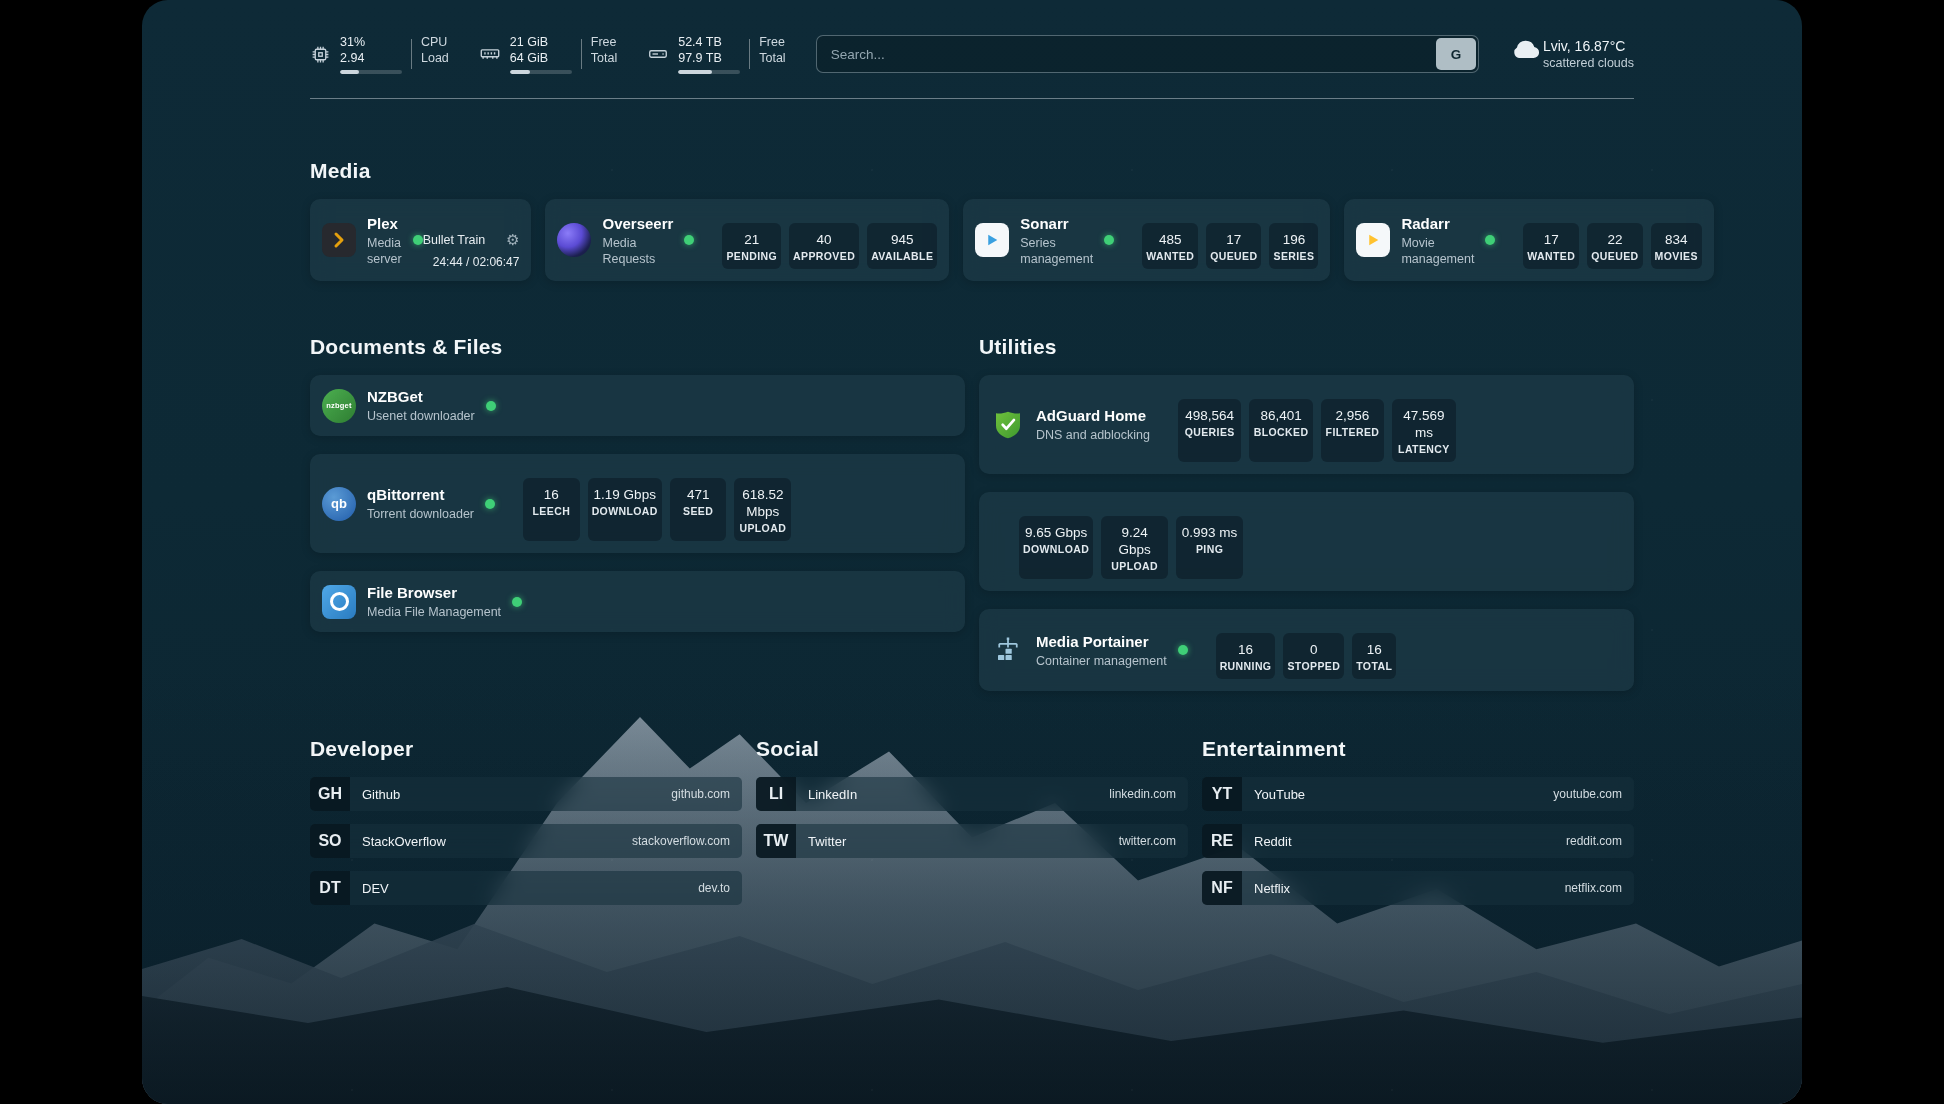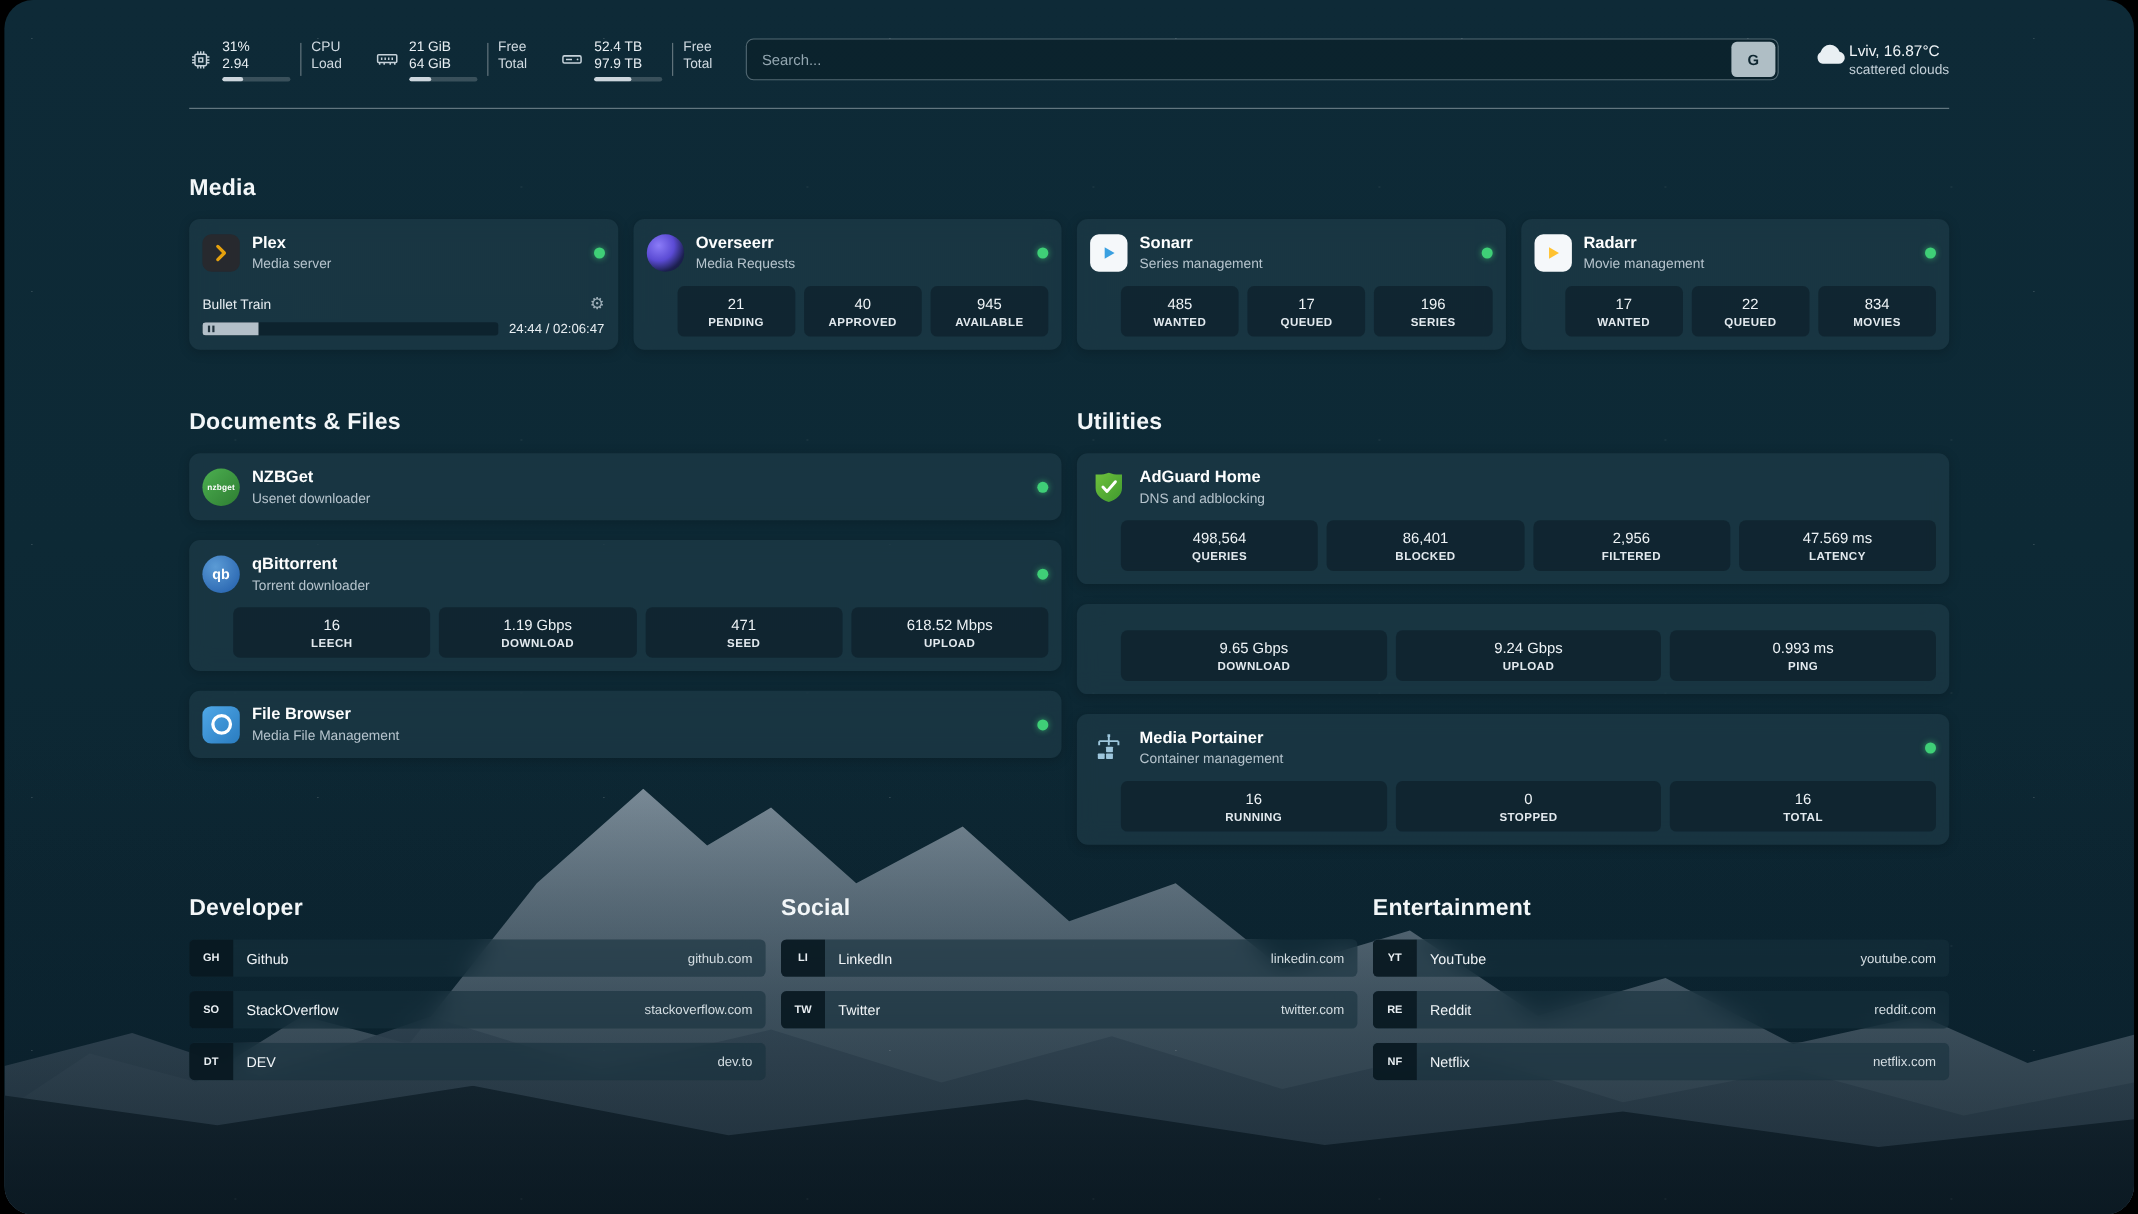--- a/index.html
+++ b/index.html
@@ -1,17 +1,17 @@
 <!DOCTYPE html>
 <html><head>
 <meta charset="utf-8">
 <style>
   html,body{margin:0;padding:0;background:#000;}
   body{font-family:"Liberation Sans",sans-serif;-webkit-font-smoothing:antialiased;}
-  .screen{position:relative;width:1936px;height:1104px;margin:0 auto;border-radius:26px;overflow:hidden;
+  .screen{position:relative;width:1660px;height:1104px;margin:0 auto;border-radius:26px;overflow:hidden;
     background:linear-gradient(180deg,#0e2a37 0%,#0d2935 45%,#0c2430 100%);}
   
   .speckles{position:absolute;inset:0;pointer-events:none;opacity:.8;
     background-image:
       radial-gradient(1.2px 1.2px at 25px 35px, rgba(255,255,255,.30), transparent 60%),
       radial-gradient(1px 1px at 120px 90px, rgba(255,255,255,.20), transparent 60%),
       radial-gradient(1.4px 1.4px at 210px 170px, rgba(255,255,255,.24), transparent 60%),
       radial-gradient(1px 1px at 80px 200px, rgba(255,255,255,.16), transparent 60%);
     background-size:260px 230px;background-repeat:repeat;}
   
@@ -57,21 +57,21 @@
   
   .section{margin:0 168px;}
   .section-media{margin-top:60px;}
   h2{margin:0 0 16px;font-size:21px;font-weight:600;color:#f2f6f8;letter-spacing:.2px;}
 
   .media-grid{display:grid;grid-template-columns:repeat(4,1fr);gap:14px;}
   .two-col{display:grid;grid-template-columns:1fr 1fr;gap:14px;margin-top:54px;}
   .col .card{margin-bottom:18px;}
   .col .card:last-child{margin-bottom:0;}
 
-  .card{position:relative;display:flex;flex-direction:column;background:rgba(34,64,77,.55);border-radius:10px;
+  .card{position:relative;display:flex;background:rgba(34,64,77,.55);border-radius:10px;
     padding:12px 12px;backdrop-filter:blur(10px);box-shadow:0 2px 10px rgba(0,0,0,.18);cursor:pointer;}
   .card-head{display:flex;align-items:center;gap:11px;}
   .svc-meta{min-width:0;}
   .svc-name{font-size:15px;font-weight:600;color:#fdfefe;line-height:19px;}
   .svc-desc{font-size:12.5px;color:#b6c4cd;line-height:16px;margin-top:2px;}
   .status-dot{margin-left:auto;width:10px;height:10px;border-radius:50%;background:#3fcf77;
     box-shadow:0 0 6px rgba(63,207,119,.7);flex:none;}
 
   .stats{display:flex;gap:8px;margin-top:auto;padding-top:12px;margin-left:28px;}
   .stat{flex:1;background:rgba(10,28,38,.58);border-radius:6px;text-align:center;padding:8px 4px 7px;}
@@ -101,21 +101,21 @@
   .np-pause{position:absolute;left:5px;top:3px;display:flex;gap:2px;}
   .np-pause i{width:2px;height:6px;background:#22333d;display:block;}
   .np-time{font-size:12px;color:#e8eef2;white-space:nowrap;}
 
   
   .bookmarks{display:grid;grid-template-columns:repeat(3,1fr);gap:14px;margin:46px 168px 0;}
   .bm-row{display:flex;align-items:center;height:34px;margin-bottom:13px;border-radius:5px;overflow:hidden;
     background:rgba(22,48,60,.58);backdrop-filter:blur(10px);cursor:pointer;}
   .bm-row:last-child{margin-bottom:0;}
   .bm-abbr{width:40px;align-self:stretch;display:flex;align-items:center;justify-content:center;
-    background:rgba(8,22,30,.85);color:#e8eef2;font-weight:700;font-size:10px;flex:none;}
+    background:rgba(8,22,30,.85);color:#e8eef2;font-weight:700;font-size:16px;flex:none;}
   .bm-name{margin-left:12px;font-size:13px;color:#f0f4f7;}
   .bm-url{margin-left:auto;margin-right:12px;font-size:12px;color:#d4dde2;}
 </style>
 </head>
 <body>
 
 <div class="screen">
   <div class="mtn mtn-far"></div>
   <div class="mtn mtn-mid"></div>
   <div class="mtn mtn-near"></div>

